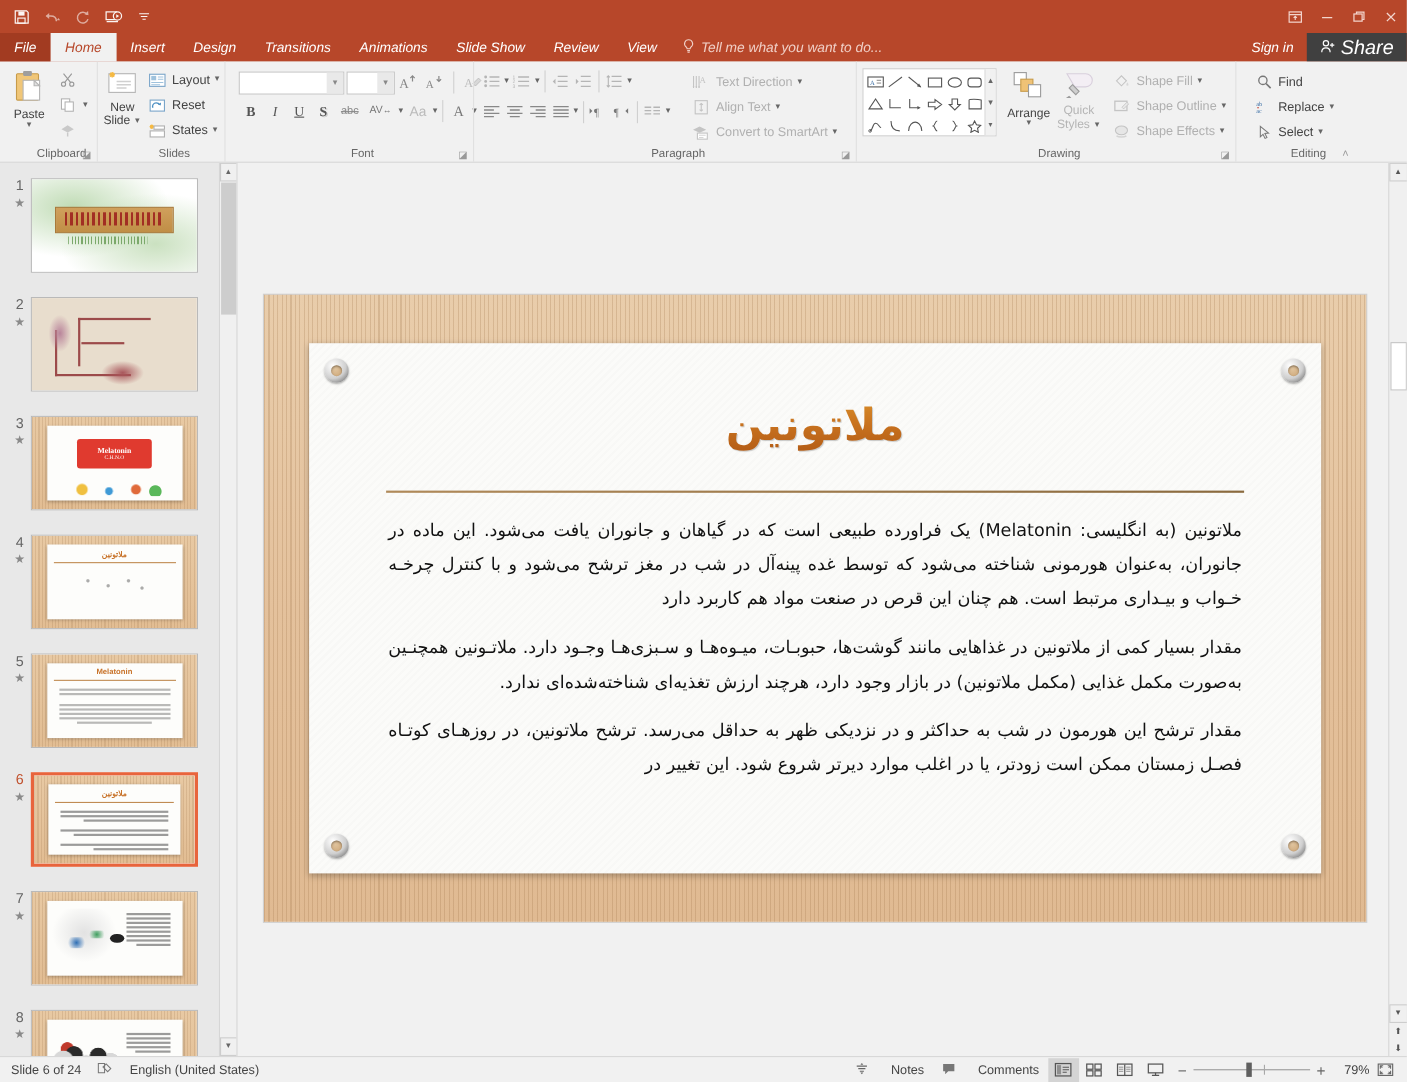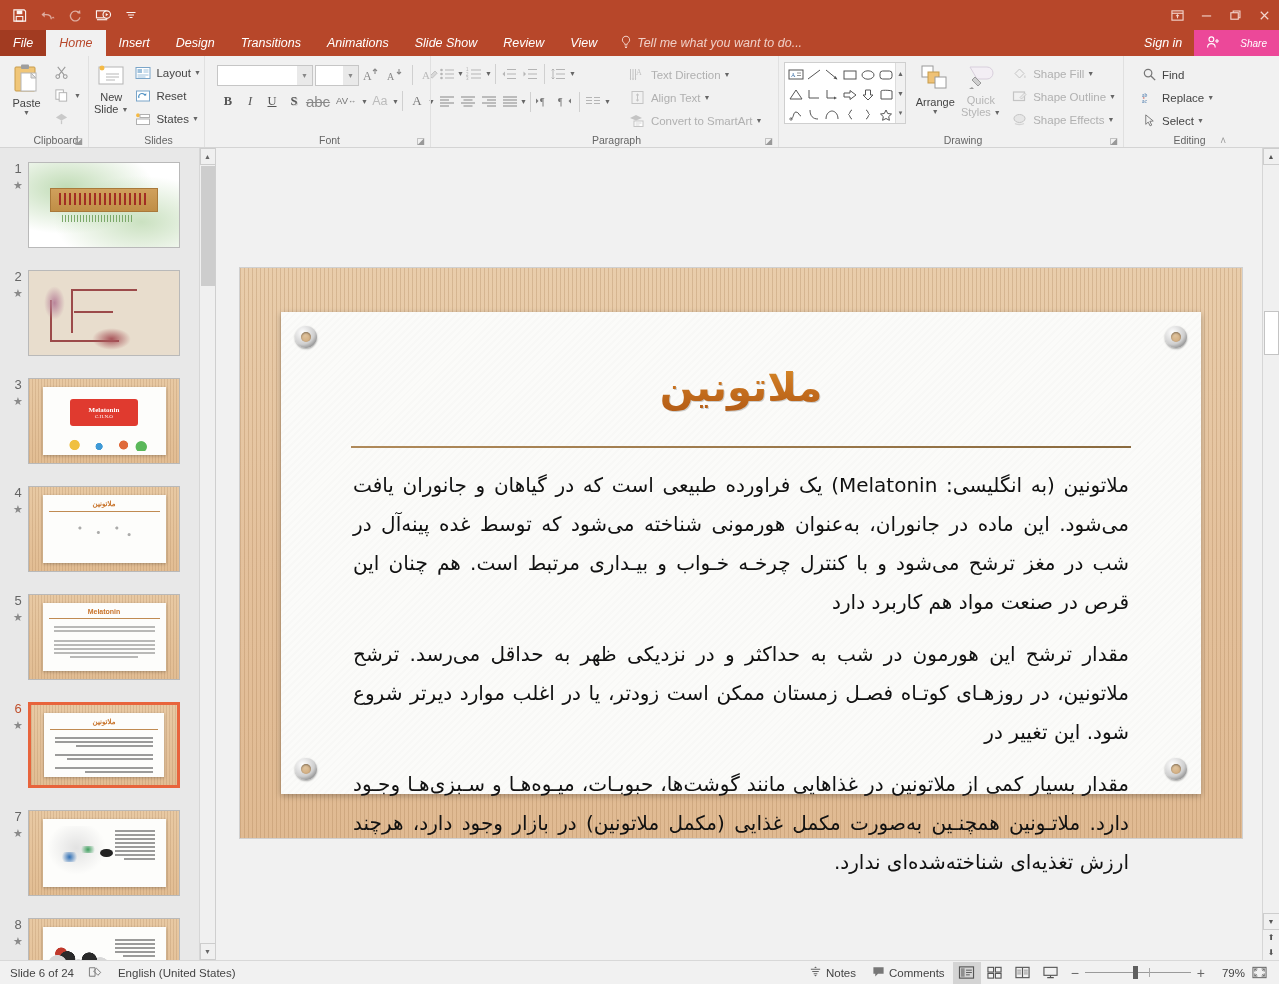--- a/index.html
+++ b/index.html
@@ -49,22 +49,22 @@
   .tab.active { background: #f1f1f1; color: #b7472a; }
   .tellme {
     display: flex; align-items: center; gap: 5px; color: #f0cfc6;
     font-size: 12.5px; margin-left: 10px; height: 26px;
   }
   .signin {
     margin-left: auto; display: flex; align-items: center; height: 26px;
   }
   .signin .sbtn { color: #fff; font-size: 12.5px; padding: 0 12px; display:flex; align-items:center; height:26px;}
   .share-btn {
-    background: #ec4899; color: #fff; font-size: 10px; height: 26px;
-    display: flex; align-items: center; gap: 20px; padding: 0 12px;
+    background: #404040; color: #fff; font-size: 18px; height: 26px;
+    display: flex; align-items: center; gap: 5px; padding: 0 12px;
   }
 
   
   .ribbon {
     background: #f1f1f1; height: 92px; flex: 0 0 92px;
     display: flex; border-bottom: 1px solid #d4d4d4; position: relative;
   }
   .grp { display: flex; flex-direction: column; position: relative; padding: 2px 0 0 0; }
   .grp + .grp { border-left: 1px solid #e0e0e0; }
   .grp-body { flex: 1; display: flex; align-items: flex-start; padding: 3px 4px 0 5px; }
@@ -205,42 +205,42 @@
     -webkit-background-clip: text; background-clip: text; color: transparent;
     line-height: 1.25;
     filter: drop-shadow(1px 1px 0 rgba(0,0,0,.18));
   }
   .titlerule {
     height: 2px; background: linear-gradient(90deg,#b08a5a,#8a6a3e);
     margin: 34px 70px 0 70px;
   }
   .bodytext {
     direction: rtl; text-align: justify; padding: 18px 72px 0 72px;
-    font-family: "DejaVu Sans", sans-serif; font-size: 20px; color:#111;
+    font-family: "DejaVu Sans", sans-serif; font-size: 16px; color:#111;
     line-height: 1.95;
   }
   .bodytext p { margin-bottom: 13px; }
 
   .vscroll {
     position:absolute; right:0; top:0; bottom:0; width:17px; background:#f0f0f0;
     border-left:1px solid #d6d6d6; display:flex; flex-direction:column; align-items:center;
   }
   .vsarrow { width:17px; height:17px; display:flex;align-items:center;justify-content:center;font-size:7px;color:#555; background:#f0f0f0; border:1px solid #cdcdcd;}
   .vsthumb { width:15px; height:44px; background:#fff; border:1px solid #c4c4c4; margin-top:146px;}
   .vsbot { margin-top:auto; display:flex; flex-direction:column; align-items:center; }
   .vsmini { width:17px; height:15px; display:flex;align-items:center;justify-content:center;font-size:8px;color:#555;}
 
   
   .statusbar {
     height: 24px; flex: 0 0 24px; background:#f1f1f1; border-top:1px solid #d8d8d8;
     display:flex; align-items:center; font-size:11.5px; color:#444;
   }
   .sb-left { display:flex; align-items:center; gap:14px; padding-left:10px; }
   .sb-right { margin-left:auto; display:flex; align-items:center; gap:0px; padding-right:6px; }
-  .sb-item { display:flex; align-items:center; gap:4px; padding:0 8px; height:24px; }
+  .sb-item { display:flex; align-items:center; gap:20px; padding:0 8px; height:24px; }
   .viewbtn { width:28px; height:22px; display:flex; align-items:center; justify-content:center; color:#555; }
   .viewbtn.active { background:#d4d4d4; }
   .zoomslider { display:flex; align-items:center; gap:6px; padding:0 6px;}
   .ztrack { width:106px; height:1px; background:#9a9a9a; position:relative; }
   .zthumb { position:absolute; left:48px; top:-6px; width:5px; height:13px; background:#5f5f5f; }
   .ztick { position:absolute; left:64px; top:-4px; width:1px; height:9px; background:#a8a8a8; }
   .zpct { width:34px; text-align:right; }
 </style>
 </head>
 <body>
@@ -476,21 +476,21 @@
               <text x="1" y="12" font-size="11" font-family="Liberation Serif, serif" fill="#bbb">A</text>
               <path d="M9 9l5-5 2.2 2.2-5 5z" fill="#d8d8d8" stroke="#bbb" stroke-width=".8"></path>
             </svg>
         </div>
       </div>
       <div class="fontrow2">
         <div class="fbtn" style="font-weight:bold;font-family:'Liberation Serif',serif">B</div>
         <div class="fbtn" style="font-style:italic;font-family:'Liberation Serif',serif">I</div>
         <div class="fbtn" style="text-decoration:underline;font-family:'Liberation Serif',serif">U</div>
         <div class="fbtn" style="font-weight:bold;font-family:'Liberation Serif',serif;text-shadow:1px 1px 0 #ccc">S</div>
-        <div class="fbtn" style="width:26px;font-size:15px;text-decoration:line-through;color:#888">abc</div>
+        <div class="fbtn" style="width:26px;font-size:10px;text-decoration:line-through;color:#888">abc</div>
         <div class="fbtn" style="width:30px;display:flex;flex-direction:row;line-height:8px">
           <span style="font-size:9.5px;color:#777">AV</span>
           <span style="font-size:8px;color:#777">↔</span>
         </div>
         <span class="caret">▼</span>
         <div class="fbtn" style="width:24px;color:#bbb">Aa</div>
         <span class="caret">▼</span>
         <div class="sep"></div>
         <div class="fbtn" style="font-size:13px;color:#777;font-family:'Liberation Serif',serif">A</div>
         <span class="caret">▼</span>
@@ -1035,22 +1035,22 @@
         <div class="grommet g-tl"></div>
         <div class="grommet g-tr"></div>
         <div class="grommet g-bl"></div>
         <div class="grommet g-br"></div>
 
         <div class="slidetitle">ملاتونین</div>
         <div class="titlerule"></div>
 
         <div class="bodytext">
           <p>ملاتونین (به انگلیسی: Melatonin)  یک فراورده طبیعی است که در گیاهان و جانوران یافت می‌شود. این ماده در جانوران، به‌عنوان هورمونی شناخته می‌شود که توسط غده پینه‌آل در شب در مغز ترشح می‌شود و با کنترل چرخـه خـواب و بیـداری مرتبط است. هم چنان این قرص در صنعت مواد هم کاربرد دارد</p>
+          <p>مقدار بسیار کمی از ملاتونین در غذاهایی مانند گوشت‌ها، حبوبـات، میـوه‌هـا و سـبزی‌هـا وجـود دارد. ملاتـونین همچنـین به‌صورت مکمل غذایی (مکمل ملاتونین) در بازار وجود دارد، هرچند ارزش تغذیه‌ای شناخته‌شده‌ای ندارد.</p>
           <p>مقدار ترشح این هورمون در شب به حداکثر و در نزدیکی ظهر به حداقل می‌رسد. ترشح ملاتونین، در روزهـای کوتـاه فصـل زمستان ممکن است زودتر، یا در اغلب موارد دیرتر شروع شود. این تغییر در</p>
-          <p>مقدار بسیار کمی از ملاتونین در غذاهایی مانند گوشت‌ها، حبوبـات، میـوه‌هـا و سـبزی‌هـا وجـود دارد. ملاتـونین همچنـین به‌صورت مکمل غذایی (مکمل ملاتونین) در بازار وجود دارد، هرچند ارزش تغذیه‌ای شناخته‌شده‌ای ندارد.</p>
         </div>
       </div>
     </div>
 
     <div class="vscroll">
       <div class="vsarrow">▲</div>
       <div class="vsthumb"></div>
       <div class="vsbot">
         <div class="vsarrow">▼</div>
         <div class="vsmini">⬆</div>

